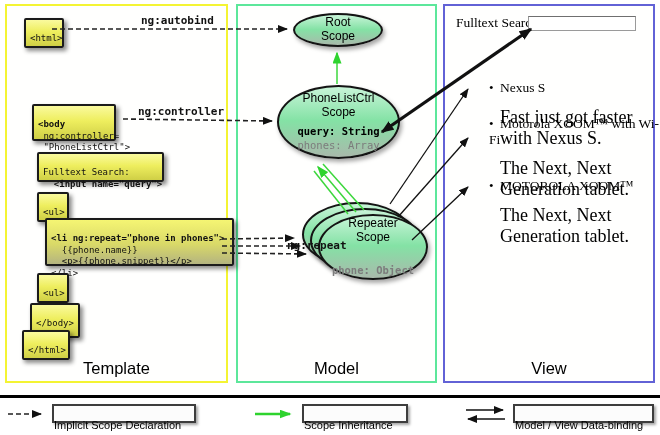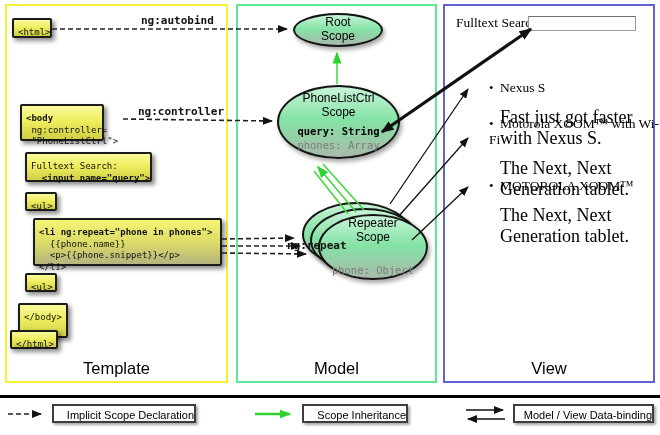--- a/index.html
+++ b/index.html
@@ -6,22 +6,22 @@
   .stage{position:relative;width:660px;height:435px;background:#fff;overflow:hidden;
          font-family:"Liberation Sans",sans-serif;}
   .panel{position:absolute;top:4px;height:375px;background:#fffffe;}
   .panel-template{left:5px;width:219px;border:2px solid #f4f433;}
   .panel-model{left:236px;width:197px;border:2px solid #5ce79b;}
   .panel-view{left:443px;width:208px;border:2px solid #6262d6;}
   .panel-title{position:absolute;bottom:5px;left:0;width:100%;text-align:center;
                font:16.5px/1 "Liberation Sans",sans-serif;color:#000;}
   .codebox{position:absolute;background:linear-gradient(180deg,#fafa9e 0%,#eeee5e 45%,#cfcf46 100%);
            border:2px solid #1b1b1b;border-radius:2px;box-shadow:2.5px 3px 4px rgba(0,0,0,.45);
-           font:9px/1.3 "DejaVu Sans Mono",monospace;color:#111;padding:7px 4px;white-space:pre;
-           box-sizing:border-box;}
+           font:9px/1.3 "DejaVu Sans Mono",monospace;color:#111;padding:13px 4px;white-space:pre;
+           box-sizing:border-box;margin-left:12px;}
   .codebox .b{font-weight:bold;}
   .codebox-li{background:linear-gradient(180deg,#f5f573 0%,#d9d968 55%,#b4b480 100%);}
   .scope{position:absolute;border:2px solid #141414;border-radius:50%;
          background:linear-gradient(180deg,#c8f4d8 0%,#84e2a5 48%,#a9b9ab 100%);
          box-shadow:2px 3px 4px rgba(0,0,0,.35);display:flex;flex-direction:column;
          align-items:center;justify-content:center;box-sizing:border-box;}
   .scope-name{font:12px/1.15 "Liberation Sans",sans-serif;text-align:center;white-space:pre;color:#000;}
   .scope-prop{font:10.5px/1.35 "DejaVu Sans Mono",monospace;}
   .prop-bold{font-weight:bold;color:#000;}
   .prop-gray{color:#7c7c7c;}
@@ -30,21 +30,21 @@
   .search-row-label{position:absolute;left:456px;top:15px;font:13.5px/1.2 "Liberation Serif",serif;color:#000;}
   .search-input{position:absolute;left:528px;top:16px;width:108px;height:15px;box-sizing:border-box;
                 border:1px solid #9a9a9a;border-top-color:#6f6f6f;background:#fff;font:11px "Liberation Serif",serif;}
   .view-item{position:absolute;left:477px;width:172px;font-family:"Liberation Serif",serif;color:#000;margin-left:12px;}
   .vi-name{font-size:13.5px;line-height:1.15;}
   .vi-bullet{display:inline-block;width:11px;font-size:13px;}
   .vi-snippet{font-size:18px;line-height:1.15;margin:11px 0 0 11px;}
   .sep{position:absolute;left:0;top:395px;width:660px;height:3px;background:#000;}
   .legend-box{position:absolute;top:404px;height:19px;background:#fcfcfc;border:2px solid #3d3d3d;
               box-shadow:1.5px 2px 2.5px rgba(0,0,0,.35);font:11px/16px "Liberation Sans",sans-serif;
-              text-align:right;color:#000;box-sizing:border-box;padding-top:1px;}
+              text-align:left;color:#000;box-sizing:border-box;padding-top:11px;}
 </style>
 </head>
 <body>
 
 <div class="stage">
 
   <div class="panel panel-template">
     <div class="panel-title">Template</div>
   </div>
   <div class="panel panel-view">
@@ -86,21 +86,21 @@
 Scope</div>
     <div class="scope-prop prop-bold" style="margin-top:4px;">query: String</div>
     <div class="scope-prop prop-gray">phones: Array</div>
   </div>
 
   <div class="scope" style="left:302px;top:202px;width:110px;height:65px;"></div>
   <div class="scope" style="left:310px;top:208px;width:110px;height:65px;"></div>
   <div class="scope" style="left:318px;top:214px;width:110px;height:66px;">
     <div class="scope-name">Repeater
 Scope</div>
-    <div class="scope-prop prop-gray" style="margin-top:18px;">phone: Object</div>
+    <div class="scope-prop prop-gray" style="margin-top:18px;font-weight:bold;">phone: Object</div>
   </div>
 
   <div class="search-row-label">Fulltext Search:</div>
   <input class="search-input" type="text" value="" style="">
 
   <div class="view-item" style="top:80px;">
     <div class="vi-name"><span class="vi-bullet">•</span><span>Nexus S</span></div>
     <div class="vi-snippet">Fast just got faster with Nexus S.</div>
   </div>
   <div class="view-item" style="top:116px;">

